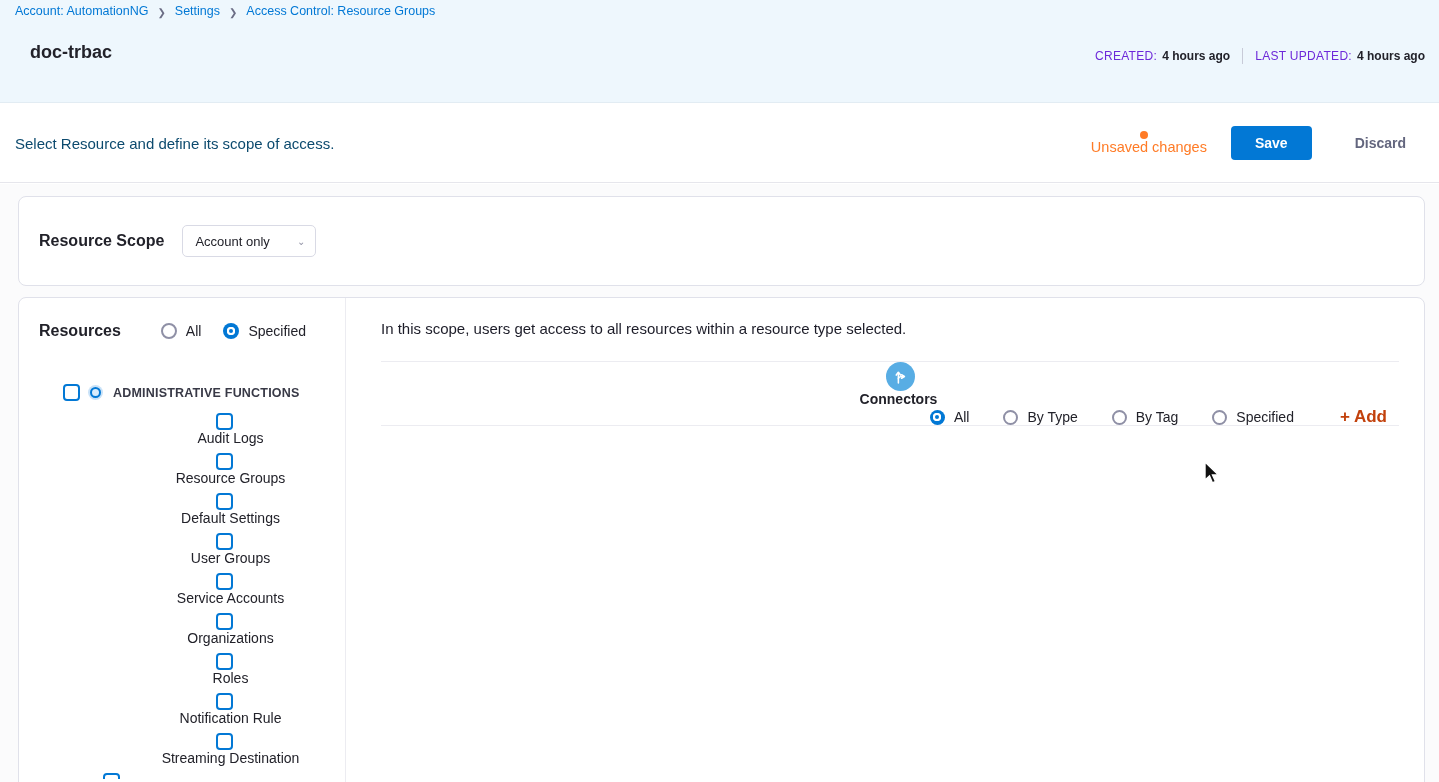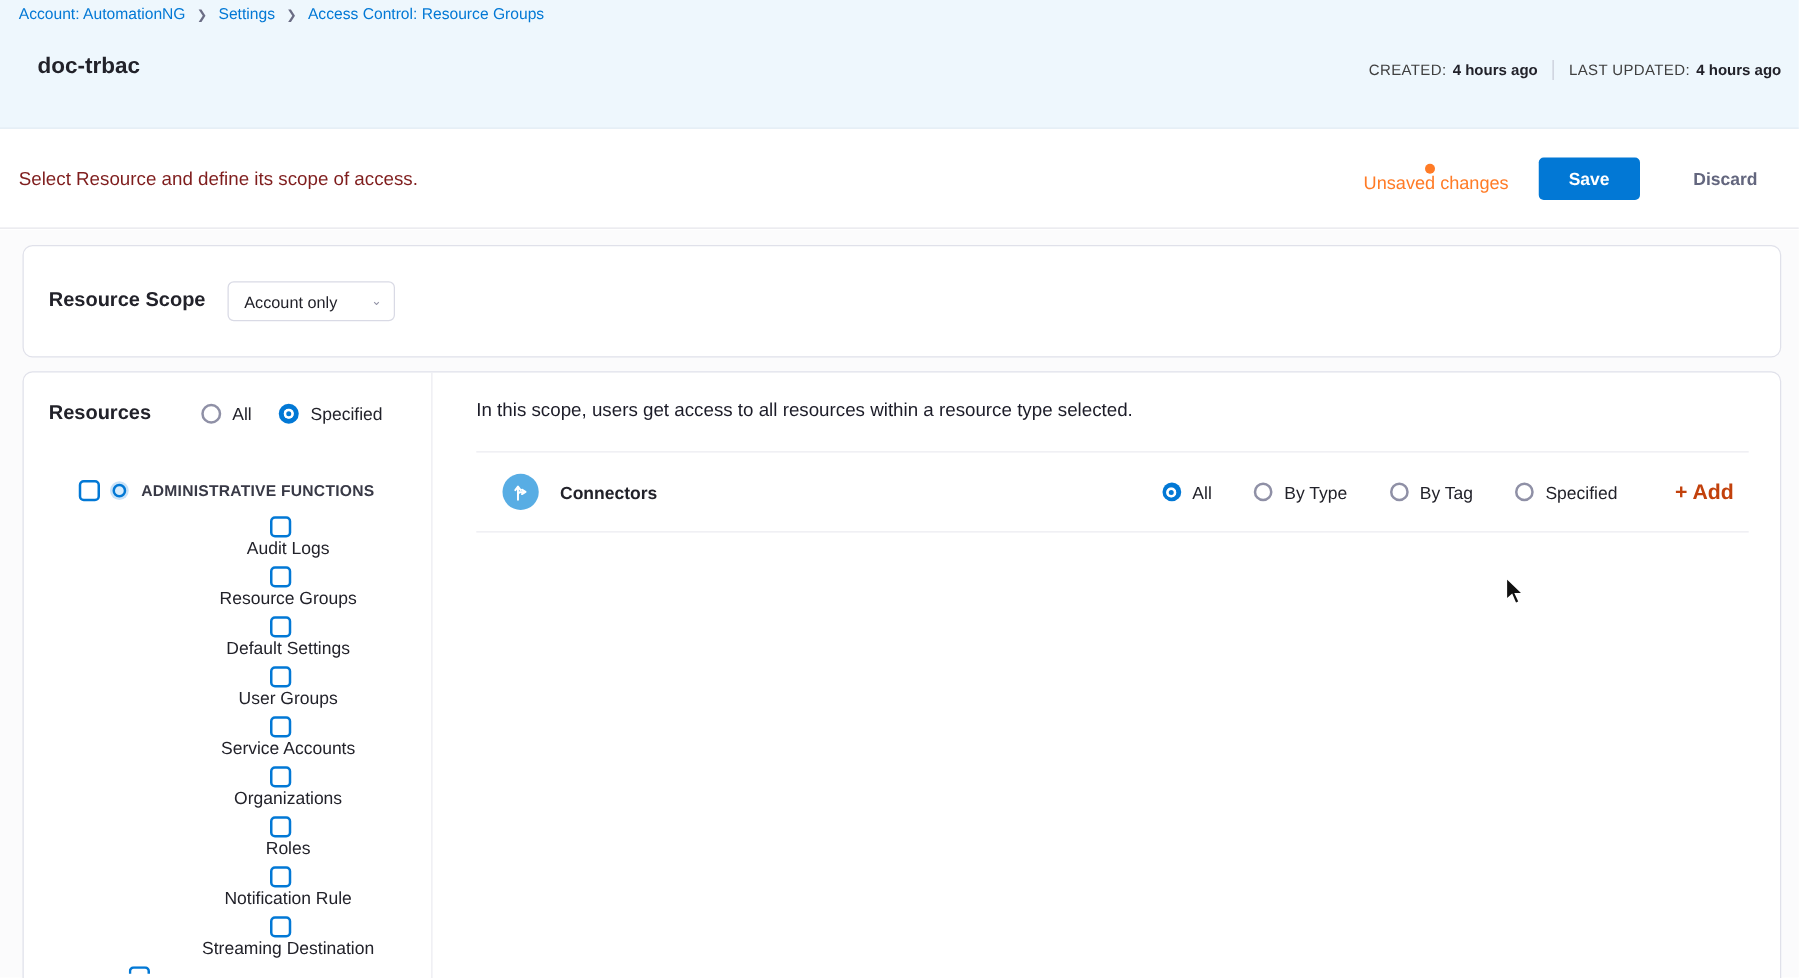--- a/index.html
+++ b/index.html
@@ -9,29 +9,29 @@
 
   
   .topbar { position:absolute; left:0; top:0; width:1439px; height:103px;
     background:#eef7fd; border-bottom:1px solid #e2ecf3; }
   .breadcrumb { position:absolute; left:15px; top:4px; display:flex; align-items:flex-end;
     font-size:12.5px; }
   .breadcrumb a { color:#0278d5; text-decoration:none; cursor:pointer; }
   .crumb-sep { color:#6b6d85; font-size:10px; margin:0 9px; }
   .page-title { position:absolute; left:30px; top:42px; font-size:18px; font-weight:700; color:#22222a; }
   .meta { position:absolute; right:14px; top:48px; display:flex; align-items:center; font-size:12px; }
-  .meta .lbl { color:#404040; letter-spacing:.3px; margin-right:5px; }
+  .meta .lbl { color:#6d28d9; letter-spacing:.3px; margin-right:5px; }
   .meta .val { color:#22222a; font-weight:700; }
   .meta .bar { width:1px; height:16px; background:#c8cbd8; margin:0 12px; }
 
   
   .toolbar { position:absolute; left:0; top:104px; width:1439px; height:79px;
     background:#ffffff; border-bottom:1px solid #e6e6ec;
     display:flex; align-items:center; justify-content:space-between; padding:0 15px; }
-  .toolbar-desc { font-size:15px; color:#7f1d1d; }
+  .toolbar-desc { font-size:15px; color:#0c4a6e; }
   .toolbar-right { display:flex; align-items:center; }
   .unsaved { display:flex; align-items:center; color:#ff7b26; font-size:14.5px; margin-right:24px;flex-direction:column; }
   .unsaved .dot { width:8px; height:8px; border-radius:50%; background:#ff7b26; margin-right:10px; }
   .btn-save { background:#0278d5; color:#fff; font-weight:700; font-size:14px;
     border:none; border-radius:4px; padding:9px 24px; cursor:pointer; }
   .btn-discard { background:none; border:none; color:#63667e; font-weight:700; font-size:14px;
     margin-left:25px; padding:9px 18px; cursor:pointer; }
 
   
   .page { position:absolute; left:0; top:184px; width:1439px; height:598px; background:#fbfbfc; }
@@ -69,21 +69,21 @@
 
   .check-list { margin-top:12px; }
   .check-row { display:flex; align-items:center; height:40px; margin-left:84px;flex-direction:column; }
   .check-row .lbl { font-size:14px; color:#22222a; margin-left:13px; }
   .check-row.partial { height:6px; overflow:hidden; align-items:flex-start; }
 
   .main-pane { position:absolute; left:327px; top:0; right:0; bottom:0; }
   .info-text { font-size:15px; color:#1c1c28; margin:22px 0 0 35px; }
   .res-row { position:absolute; left:35px; right:25px; top:63px; height:65px;
     border-top:1px solid #ececf1; border-bottom:1px solid #ececf1;
-    display:flex; align-items:center; }
+    display:flex; align-items:center;flex-direction:column; }
   .res-icon { width:29px; height:29px; border-radius:50%; background:#58ade4; margin-left:21px;
     display:flex; align-items:center; justify-content:center; flex:none; }
   .res-name { font-size:14px; font-weight:700; color:#22222a; margin-left:17px; }
   .res-opts { margin-left:auto; display:flex; align-items:center; gap:34px; }
   .res-opts .opt { display:flex; align-items:center; }
   .res-opts .radio { width:15px; height:15px; }
   .add-link { font-size:17px; font-weight:700; color:#c2410c; margin-left:12px; padding-right:12px; cursor:pointer; }
 
   .cursor { position:absolute; left:1201px; top:461px; width:22px; height:26px; z-index:50; pointer-events:none; }
 </style>

